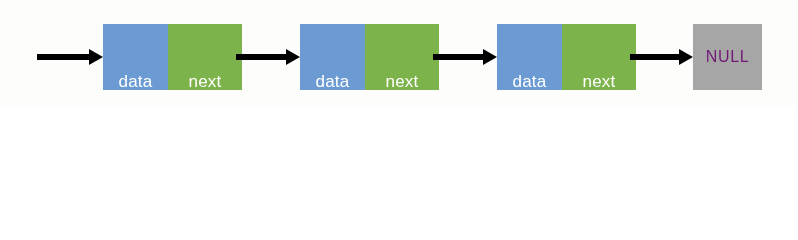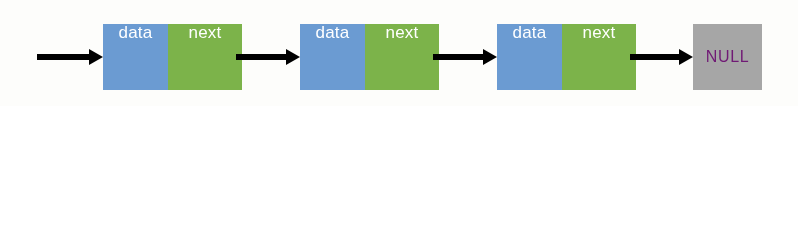--- a/index.html
+++ b/index.html
@@ -19,21 +19,21 @@
   
   .node {
     position: absolute;
     top: 24px;
     height: 66px;
     display: flex;
     align-items: stretch;
   }
   .cell {
     display: flex;
-    align-items: flex-start;
+    align-items: flex-end;
     justify-content: center;
     color: #ffffff;
     font-size: 17px;
     font-weight: 400;
     letter-spacing: 0.2px;
     line-height: 1;
     user-select: none;
   }
   .cell-data {
     width: 65px;

